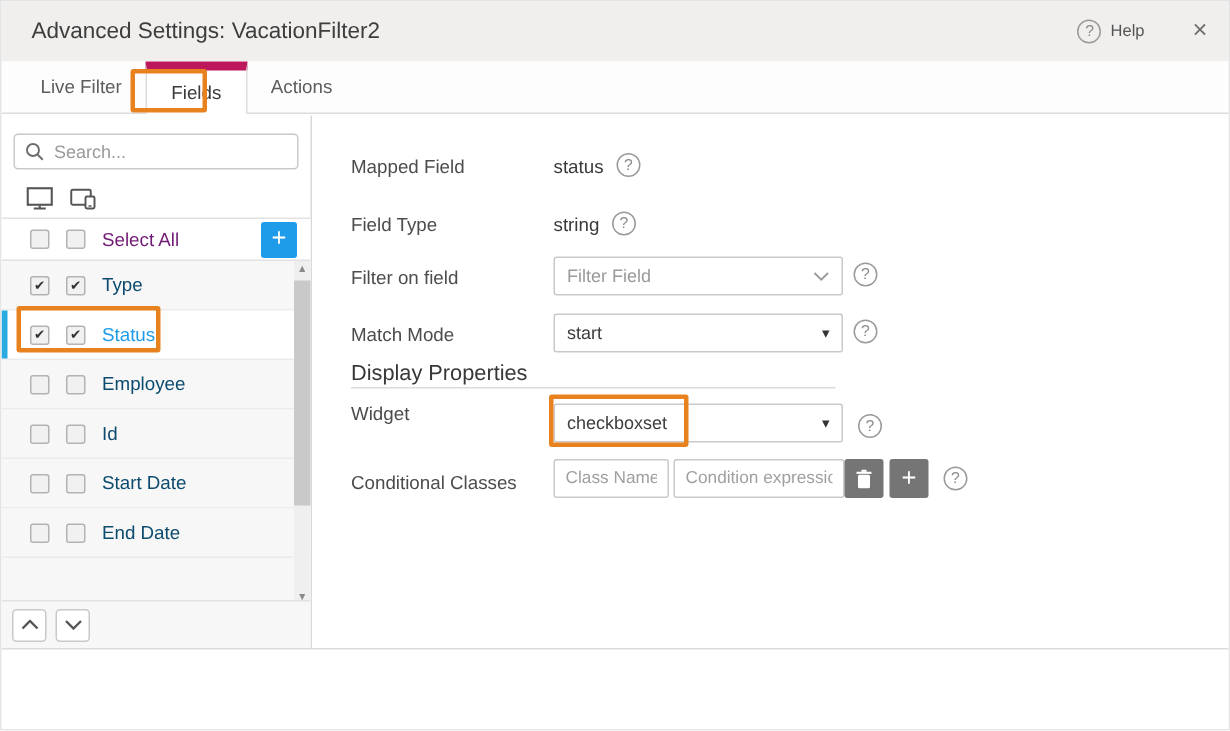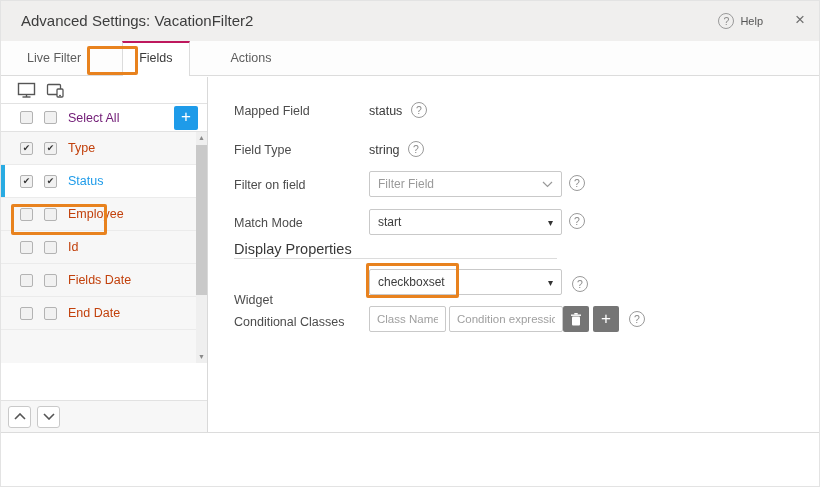--- a/index.html
+++ b/index.html
@@ -9,40 +9,40 @@
 
   
   #header { position:absolute; left:0; top:0; width:820px; height:40px; background:#f0efee; }
   #header .title { position:absolute; left:20px; top:11px; font-size:15px; color:#3d3d3d; }
   #header .help-group { position:absolute; right:58px; top:12px; display:flex; align-items:center; gap:6px; cursor:pointer; }
   #header .help-label { font-size:11px; color:#555; }
   #header .close-btn { position:absolute; right:16px; top:10px; font-size:17px; color:#6f6f6f; cursor:pointer; line-height:18px; }
   .help-circle { display:inline-block; width:16px; height:16px; border:1px solid #9a9a9a; border-radius:50%; color:#8b8b8b; font-size:10.5px; text-align:center; line-height:14px; background:transparent; }
 
   
-  #tabbar { position:absolute; left:0; top:40px; width:820px; height:35px; background:#fdfdfd; border-bottom:1px solid #dcdcdc; display:flex; align-items:stretch; padding-left:10px;gap:25px; }
+  #tabbar { position:absolute; left:0; top:40px; width:820px; height:35px; background:#fdfdfd; border-bottom:1px solid #dcdcdc; display:flex; align-items:stretch; padding-left:10px; }
   .tab { font-size:12.5px; color:#5d5d5d; padding:0 16px; line-height:34px; cursor:pointer; }
-  .tab.active { background:#fff; border-top:2px solid #be185d; border-left:1px solid #dcdcdc; border-right:1px solid #dcdcdc; color:#3a3a3a; line-height:31px; margin-bottom:-1px; }
+  .tab.active { background:#fff; border-top:6px solid #be185d; border-left:1px solid #dcdcdc; border-right:1px solid #dcdcdc; color:#3a3a3a; line-height:31px; margin-bottom:-1px; }
 
   
   #sidebar { position:absolute; left:0; top:76px; width:207px; height:355px; border-right:1px solid #d9d9d9; background:#fff; }
   #search-wrap { position:relative; margin:12px 8px 6px 8px; }
   #search-wrap input { width:190px; height:24px; border:1px solid #c9c9c9; border-radius:3px; font-size:12px; color:#444; padding:0 6px 0 26px; outline:none; font-family:inherit; background:#fff; }
   #search-wrap input::placeholder { color:#9a9a9a; }
   #search-wrap .search-icon { position:absolute; left:7px; top:5px; }
 
   #device-row { height:27px; border-bottom:1px solid #e2e2e2; display:flex; align-items:center; padding-left:16px; gap:10px; }
   #select-all-row { position:relative; height:28px; border-bottom:1px solid #e2e2e2; display:flex; align-items:center; padding-left:19px; background:#fff; }
   #select-all-row .add-btn { position:absolute; right:9px; top:2px; width:24px; height:24px; background:#1e9be9; color:#fff; font-size:17px; line-height:22px; text-align:center; border-radius:2px; cursor:pointer; }
 
   #field-list { position:relative; height:231px; background:#f7f7f7; }
   .field-row { position:relative; height:33px; border-bottom:1px solid #ebebeb; display:flex; align-items:center; padding-left:19px; background:#f7f7f7; cursor:pointer; }
   .field-row.selected { background:#fff; }
   .field-row.selected::before { content:""; position:absolute; left:0; top:0; width:4px; height:100%; background:#29abe2; }
-  .field-label { font-size:12.5px; color:#c2410c; }
+  .field-label { font-size:12.5px; color:#0c4a6e; }
   .field-row.selected .field-label { color:#1e9be9; }
 
   .cbx { width:13px; height:13px; border:1px solid #b3b3b3; border-radius:2px; background:#f1f1f1; margin-right:11px; display:inline-flex; align-items:center; justify-content:center; font-size:9px; color:#333; cursor:pointer; }
   .sel-label { font-size:12.5px; color:#701a75; }
 
   
   #list-scrollbar { position:absolute; right:0; top:0; width:11px; height:231px; background:#efefef; }
   #list-scrollbar .arrow { position:absolute; left:0; width:11px; font-size:7px; color:#8a8a8a; text-align:center; cursor:pointer; line-height:10px; }
   #list-scrollbar .arrow.up { top:1px; }
   #list-scrollbar .arrow.down { bottom:1px; }
@@ -95,20 +95,29 @@
   </div>
 
   <div id="tabbar">
     <div class="tab">Live Filter</div>
     <div class="tab active">Fields</div>
     <div class="tab">Actions</div>
   </div>
 
   <div id="sidebar">
 
+    <div id="search-wrap">
+      <span class="search-icon">
+        <svg width="14" height="14" viewBox="0 0 14 14">
+            <circle cx="6" cy="6" r="4" fill="none" stroke="#6d6d6d" stroke-width="1.3"></circle>
+            <line x1="9" y1="9" x2="12.5" y2="12.5" stroke="#6d6d6d" stroke-width="1.3"></line>
+          </svg>
+      </span>
+      <input type="text" placeholder="Search..." style="">
+    </div>
 
     <div id="device-row">
       <span>
         <svg width="19" height="16" viewBox="0 0 19 16">
             <rect x="1.5" y="1.5" width="16" height="11" fill="none" stroke="#555" stroke-width="1.4"></rect>
             <line x1="9.5" y1="13" x2="9.5" y2="15" stroke="#555" stroke-width="1.4"></line>
             <line x1="5.5" y1="15" x2="13.5" y2="15" stroke="#555" stroke-width="1.4"></line>
           </svg>
       </span>
       <span>
@@ -149,21 +158,21 @@
 
       <div class="field-row">
         <span class="cbx"></span>
         <span class="cbx"></span>
         <span class="field-label">Id</span>
       </div>
 
       <div class="field-row">
         <span class="cbx"></span>
         <span class="cbx"></span>
-        <span class="field-label">Fields Date</span>
+        <span class="field-label">Start Date</span>
       </div>
 
       <div class="field-row">
         <span class="cbx"></span>
         <span class="cbx"></span>
         <span class="field-label">End Date</span>
       </div>
 
 
       <div id="list-scrollbar">
@@ -209,21 +218,21 @@
     <div class="f-label" style="top:139px">Match Mode</div>
     <div class="select-box" style="top:132px">
       <span>start</span>
       <span class="dd-arrow">▾</span>
     </div>
     <span class="f-help help-circle" style="left:360px; top:136px">?</span>
 
     <div class="section-title">Display Properties</div>
     <div class="section-line"></div>
 
-    <div class="f-label" style="top:216px">Widget</div>
+    <div class="f-label" style="top:192px">Widget</div>
     <div class="select-box" style="top:192px">
       <span>checkboxset</span>
       <span class="dd-arrow">▾</span>
     </div>
     <span class="f-help help-circle" style="left:363px; top:199px">?</span>
 
     <div class="f-label" style="top:238px">Conditional Classes</div>
     <input class="ti" style="left: 160px; top: 229px; width: 77px;" type="text" placeholder="Class Name">
     <input class="ti" style="left: 240px; top: 229px; width: 114px;" type="text" placeholder="Condition expression">
     <span class="sq-btn" style="left:354px; top:229px">

